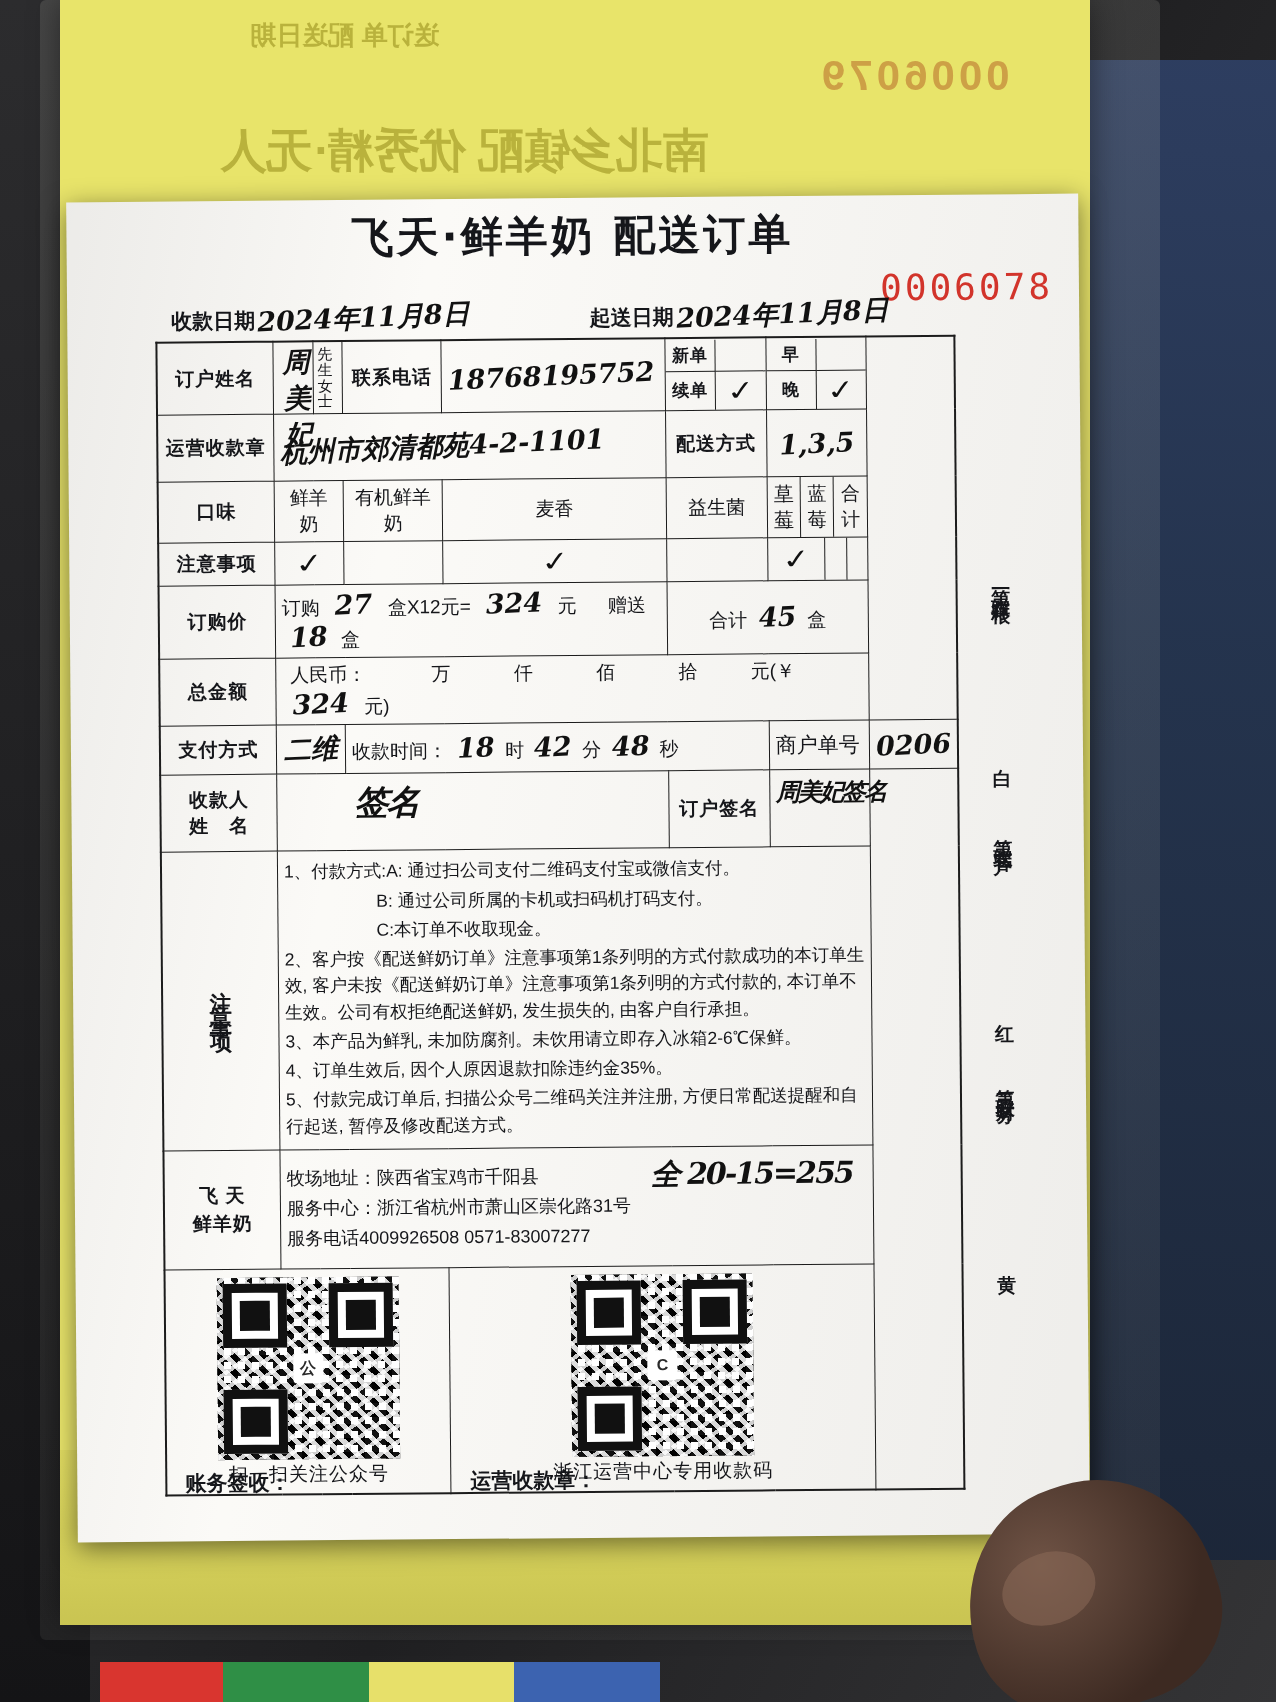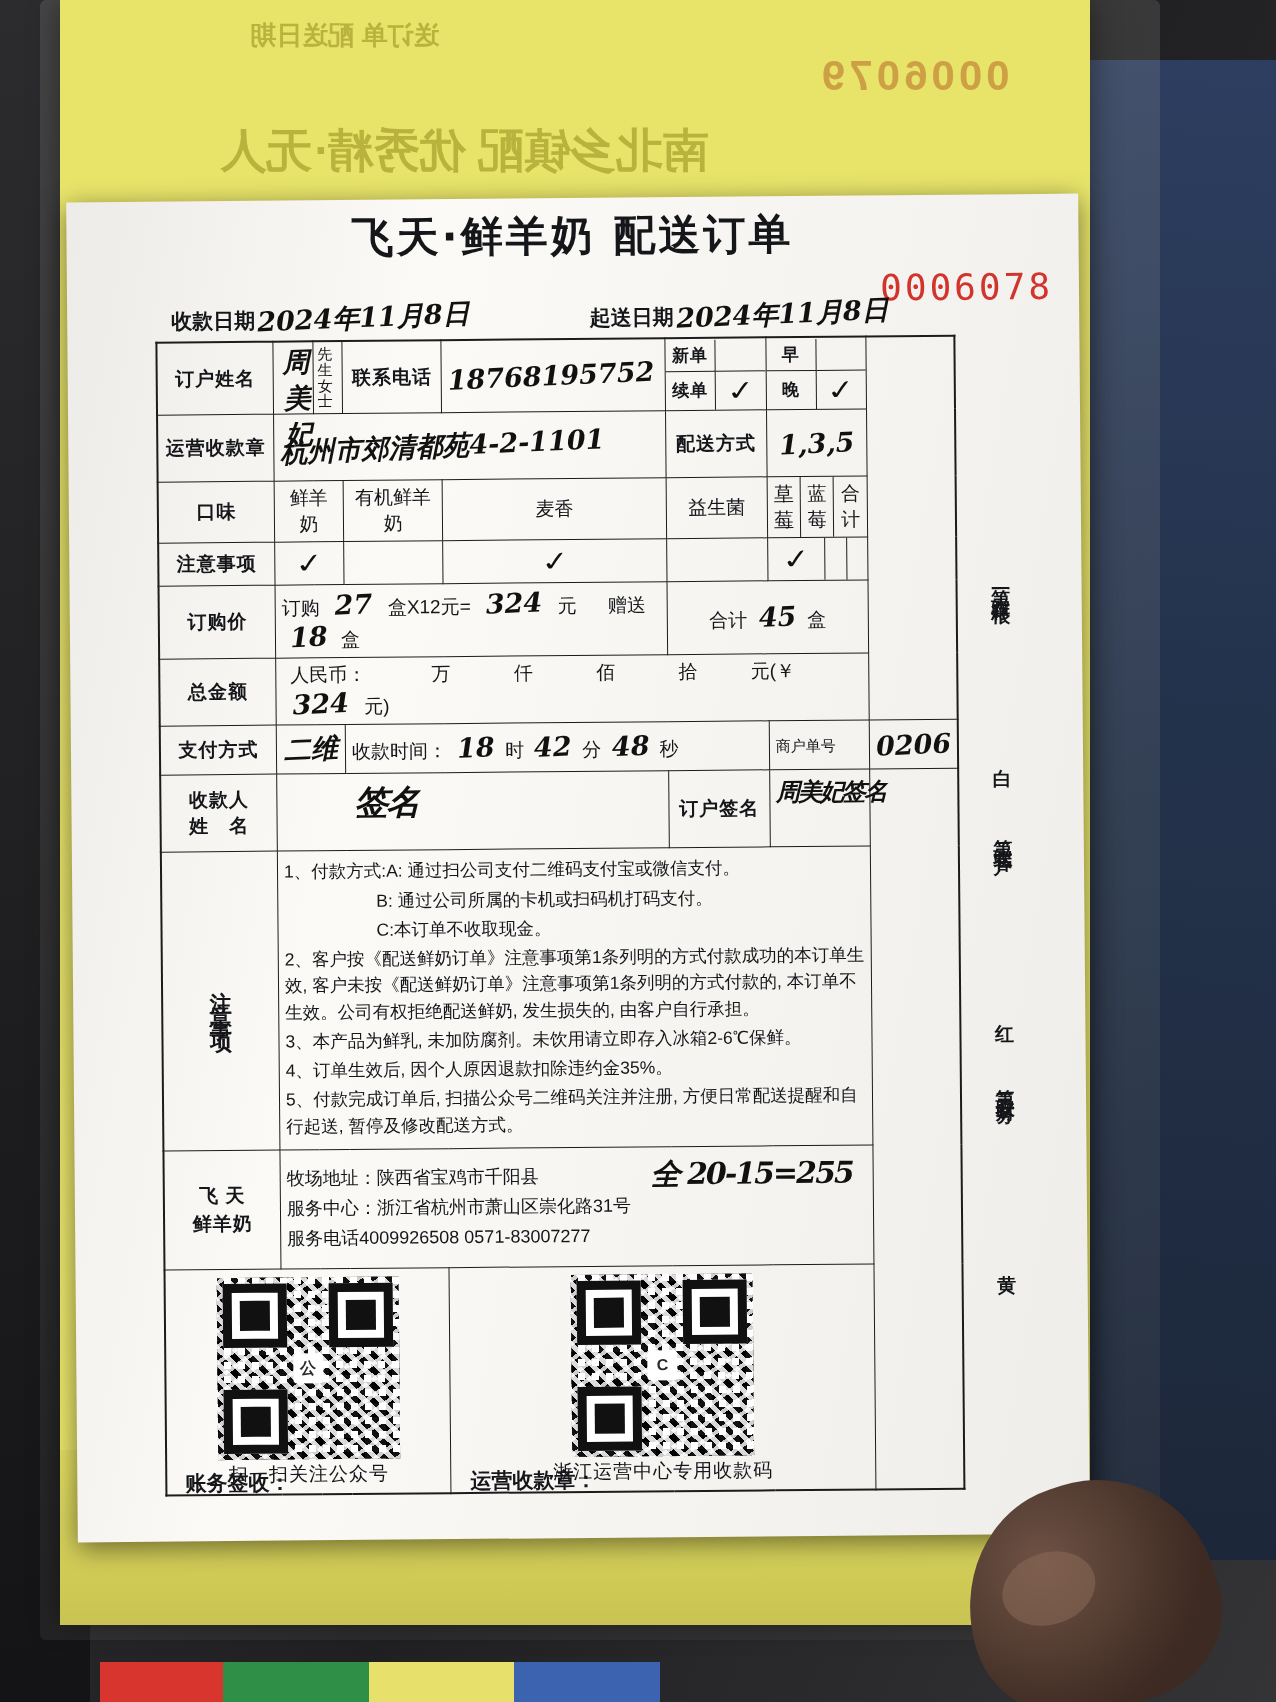--- a/index.html
+++ b/index.html
@@ -456,21 +456,21 @@
       <td colspan="3" style="height:40px;">
         <span>收款时间：</span>
         <span class="hw big-hw" style="padding:0 5px;">18</span>
         <span>时</span>
         <span class="hw big-hw" style="padding:0 5px;">42</span>
         <span>分</span>
         <span class="hw big-hw" style="padding:0 5px;">48</span>
         <span>秒</span>
       </td>
       <td>
-        <span style="font-size:15px;">商户单号</span>
+        <span style="font-size:21px;">商户单号</span>
       </td>
       <td class="ctr">
         <span class="hw big-hw">0206</span>
       </td>
     </tr>
 
     <tr>
       <td class="lbl" style="line-height:1.35;">
         <div>收款人</div>
         <div>姓　名</div>

